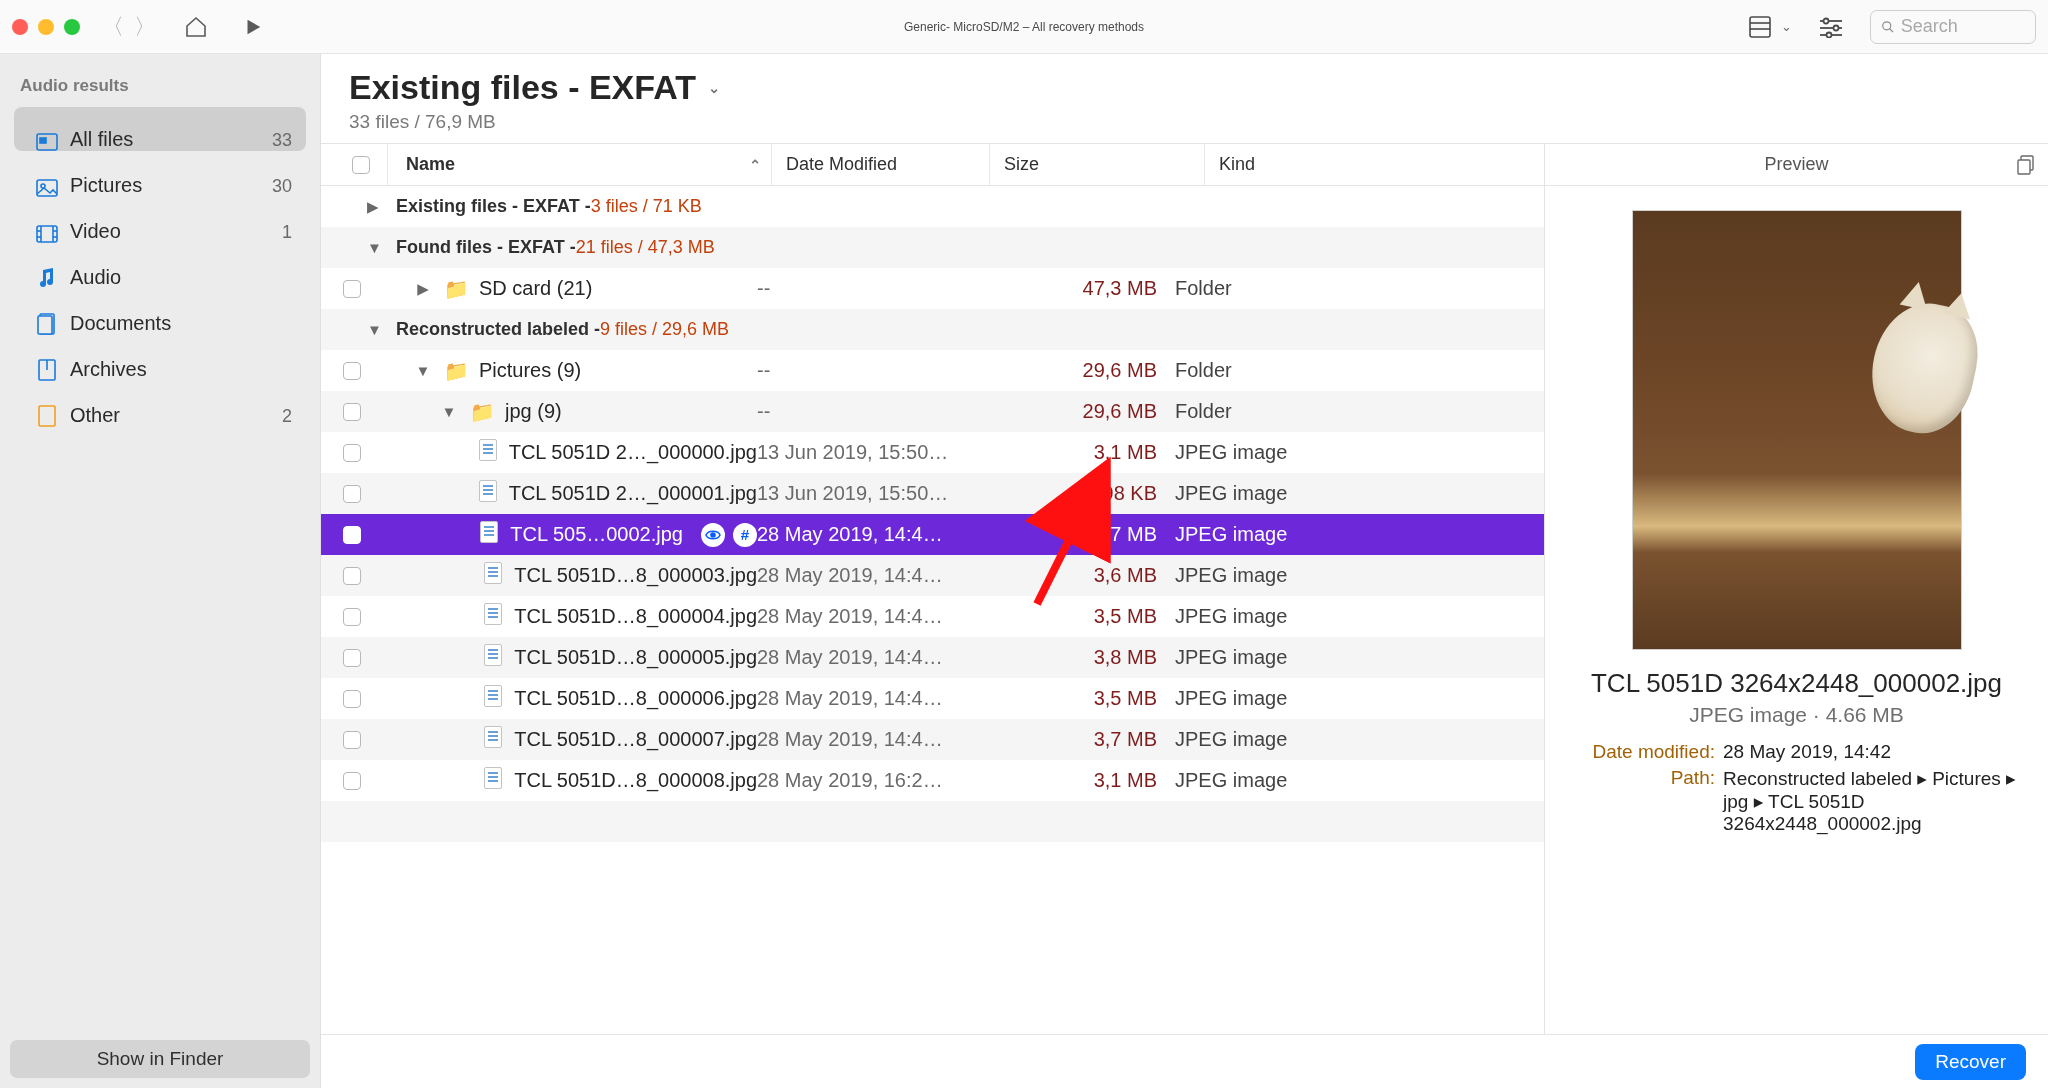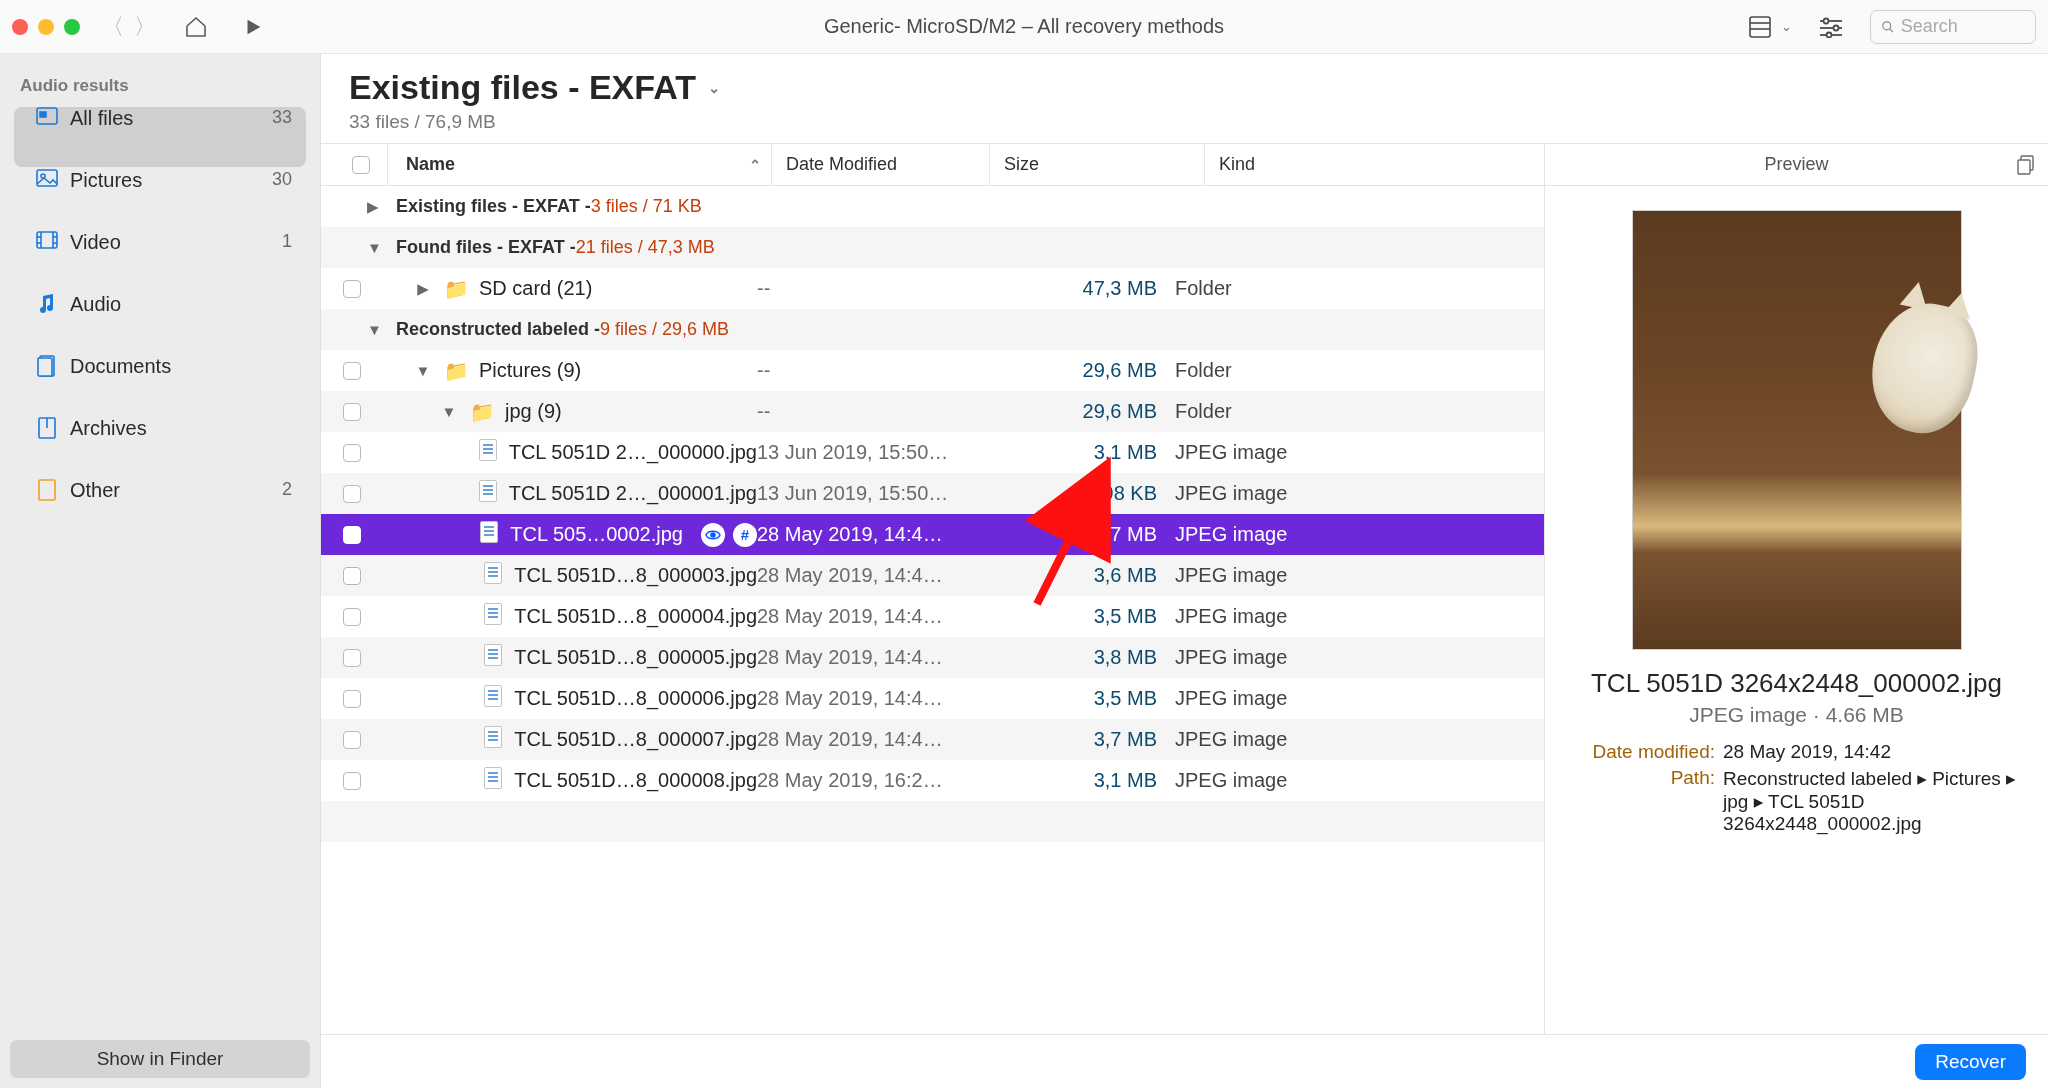--- a/index.html
+++ b/index.html
@@ -9,30 +9,30 @@
 .titlebar{height:54px;display:flex;align-items:center;padding:0 12px;border-bottom:1px solid #e6e6e6;background:#fafafa;position:relative;}
 .traffic{display:flex;gap:10px;margin-right:22px;}
 .dot{width:16px;height:16px;border-radius:50%;}
 .red{background:#ff5f57;}
 .yellow{background:#febc2e;}
 .green{background:#28c840;}
 .nav-arrows{display:flex;gap:10px;color:#b0b0b0;font-size:22px;margin-right:28px;}
 .nav-arrows span{cursor:default;}
 .home{color:#5a5a5a;margin-right:34px;}
 .play{color:#5a5a5a;font-size:22px;}
-.title{position:absolute;left:50%;transform:translateX(-50%);color:#4a4a4a;font-size:20px;}
+.title{position:absolute;left:50%;transform:translateX(-50%);color:#4a4a4a;font-size:12px;}
 .tb-right{margin-left:auto;display:flex;align-items:center;gap:26px;}
 .tb-icon{color:#4b4b4b;display:flex;align-items:center;}
 .search-wrap{display:flex;align-items:center;border:1px solid #d0d0d0;border-radius:7px;padding:4px 10px;color:#8a8a8a;gap:6px;width:166px;height:34px;}
 .search-wrap input{border:none;outline:none;font-size:18px;color:#333;width:100%;background:transparent;}
 .search-wrap input::placeholder{color:#a9a9a9;}
 .body{flex:1;display:flex;min-height:0;}
 .sidebar{width:321px;background:#ececec;border-right:1px solid #e0e0e0;display:flex;flex-direction:column;padding-top:22px;}
 .sb-header{font-size:17px;font-weight:600;color:#7a7a7a;padding:0 20px 10px;}
-.sb-item{display:flex;align-items:flex-start;height:60px;padding:0 14px 0 22px;gap:12px;border-radius:8px;margin:1px 14px;}
+.sb-item{display:flex;align-items:flex-end;height:44px;padding:0 14px 0 22px;gap:12px;border-radius:8px;margin:1px 14px;}
 .sb-item.active{background:#cfcfcf;}
 .sb-ico{width:22px;display:flex;justify-content:center;color:#1a7bdb;}
 .sb-ico.orange{color:#f0a020;}
 .sb-label{flex:1;font-size:20px;color:#2a2a2a;}
 .sb-count{color:#6a6a6a;font-size:18px;}
 .sb-spacer{flex:1;}
 .show-finder{margin:10px;background:#d4d4d4;border-radius:7px;height:38px;display:flex;align-items:center;justify-content:center;font-size:19px;color:#303030;}
 .main{flex:1;display:flex;flex-direction:column;min-width:0;}
 .main-head{padding:14px 28px 10px;}
 .mh-title{font-size:34px;font-weight:700;display:flex;align-items:center;gap:8px;}
@@ -53,21 +53,21 @@
 .r-cb{width:34px;display:flex;justify-content:center;}
 .cb{width:18px;height:18px;border:1.5px solid #b8b8b8;border-radius:4px;background:#fff;}
 .cb.checked{background:#fff;border-color:#fff;}
 .r-disc{width:24px;text-align:center;color:#6a6a6a;font-size:15px;}
 .r-ico{width:28px;text-align:center;}
 .r-name{flex:0 0 auto;white-space:nowrap;overflow:hidden;text-overflow:ellipsis;}
 .r-actions{display:flex;gap:8px;margin-left:10px;}
 .r-act{width:24px;height:24px;border-radius:50%;background:#fff;color:#0a5cff;display:flex;align-items:center;justify-content:center;font-size:15px;font-weight:700;}
 .r-date{width:218px;color:#6a6a6a;white-space:nowrap;overflow:hidden;padding-right:8px;}
 .row.selected .r-date,.row.selected .r-size,.row.selected .r-kind{color:#fff;}
-.r-size{width:200px;text-align:right;padding-right:18px;color:#0c4a6e;white-space:nowrap;}
+.r-size{width:200px;text-align:right;padding-right:18px;color:#7f1d1d;white-space:nowrap;}
 .r-kind{flex:1;color:#434343;}
 .grp{display:flex;align-items:center;height:41px;padding-left:14px;font-size:18px;color:#303030;}
 .grp .chev{width:24px;color:#6a6a6a;font-size:15px;margin-left:32px;}
 .grp .gtxt{font-weight:700;}
 .grp .gmeta{color:#c2410c;font-weight:400;}
 .grp.alt{background:#f5f5f5;}
 .folder-ico{color:#59a7ee;font-size:20px;}
 .file-ico{width:18px;height:22px;background:#fff;border:1px solid #c3c3c3;border-radius:2px;display:inline-block;position:relative;}
 .file-ico::after{content:"";position:absolute;top:4px;left:3px;right:3px;height:2px;background:#6aa0d8;box-shadow:0 4px 0 #6aa0d8,0 8px 0 #6aa0d8;}
 .arrow-annot{position:absolute;left:716px;top:370px;pointer-events:none;}

